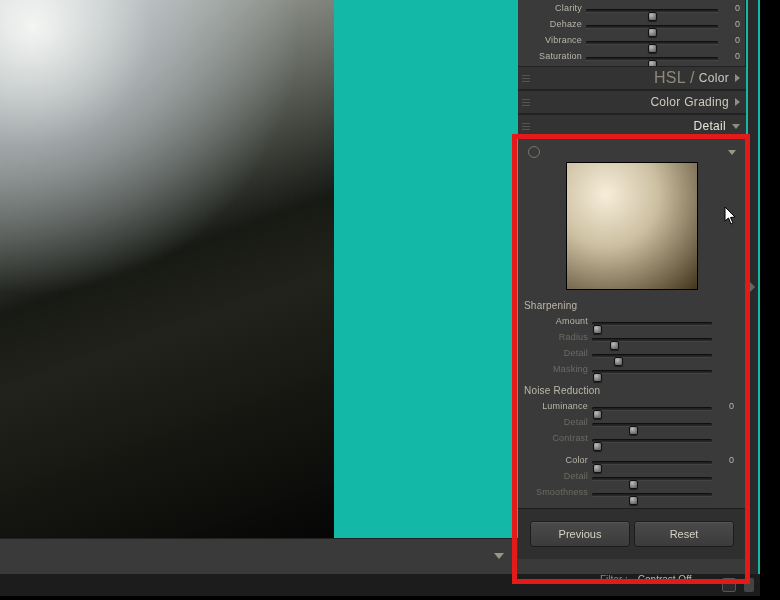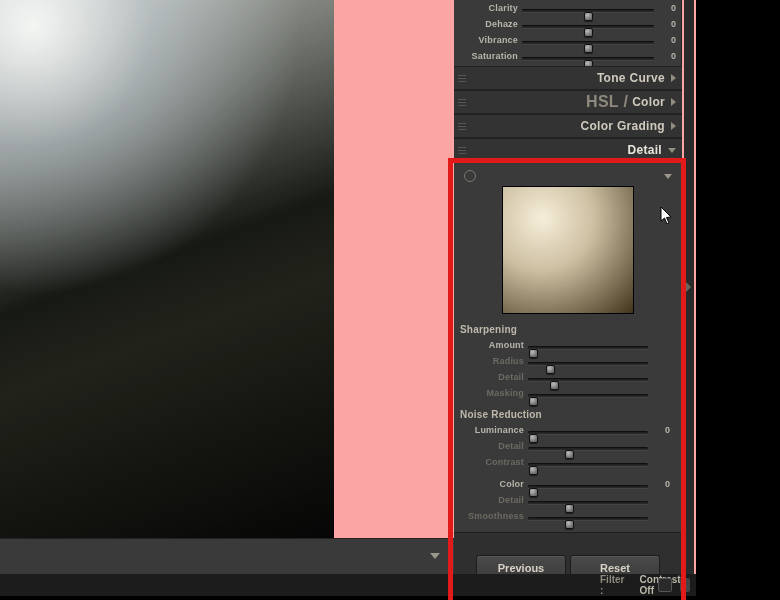--- a/index.html
+++ b/index.html
@@ -1,21 +1,20 @@
 <!DOCTYPE html>
 <html><head>
 <meta charset="utf-8">
 <style>
   * { box-sizing: border-box; margin: 0; padding: 0; }
   html, body { width: 780px; height: 600px; overflow: hidden; background: #000; font-family: "Helvetica Neue", Arial, sans-serif; }
   .app {
     position: relative;
-    width: 696px; height: 600px;
-    background: #fca5a5;
-    font-weight: bold;
+    width: 760px; height: 600px;
+    background: #14b8a6;
   }
   
   .canvas {
     position: absolute;
     left: 0; top: 0;
     width: 334px; height: 538px;
     background: #3a3a38;
     overflow: hidden;
   }
   .canvas .photo {
@@ -153,21 +152,21 @@
   .sub-header {
     text-align: left;
     font-size: 10px;
     color: #bdb8aa;
     margin: 6px 0 4px 0;
     letter-spacing: 0.2px;
   }
   
   .button-row {
     display: flex; gap: 4px;
-    padding: 22px;
+    padding: 12px;
     background: #2f2f2f;
     border-top: 1px solid #1e1e1e;
   }
   .btn {
     flex: 1;
     height: 26px;
     background: linear-gradient(#4a4a4a,#3b3b3b);
     border: 1px solid #1c1c1c;
     border-radius: 3px;
     color: #d7d2c5;
@@ -270,25 +269,20 @@
         <span class="label">Saturation</span>
         <div class="track">
             <div class="thumb" style="left:50%"></div>
           </div>
         <span class="val">0</span>
       </div>
     </div>
 
     <div class="section-header">
       <span class="grip"></span>
-      <span>Tone Curve</span>
-      <span class="tri right"></span>
-    </div>
-    <div class="section-header">
-      <span class="grip"></span>
       <span class="hsl-dim">HSL /</span>
       <span class="accent">Color</span>
       <span class="tri right"></span>
     </div>
     <div class="section-header">
       <span class="grip"></span>
       <span>Color Grading</span>
       <span class="tri right"></span>
     </div>
     <div class="section-header accent">

